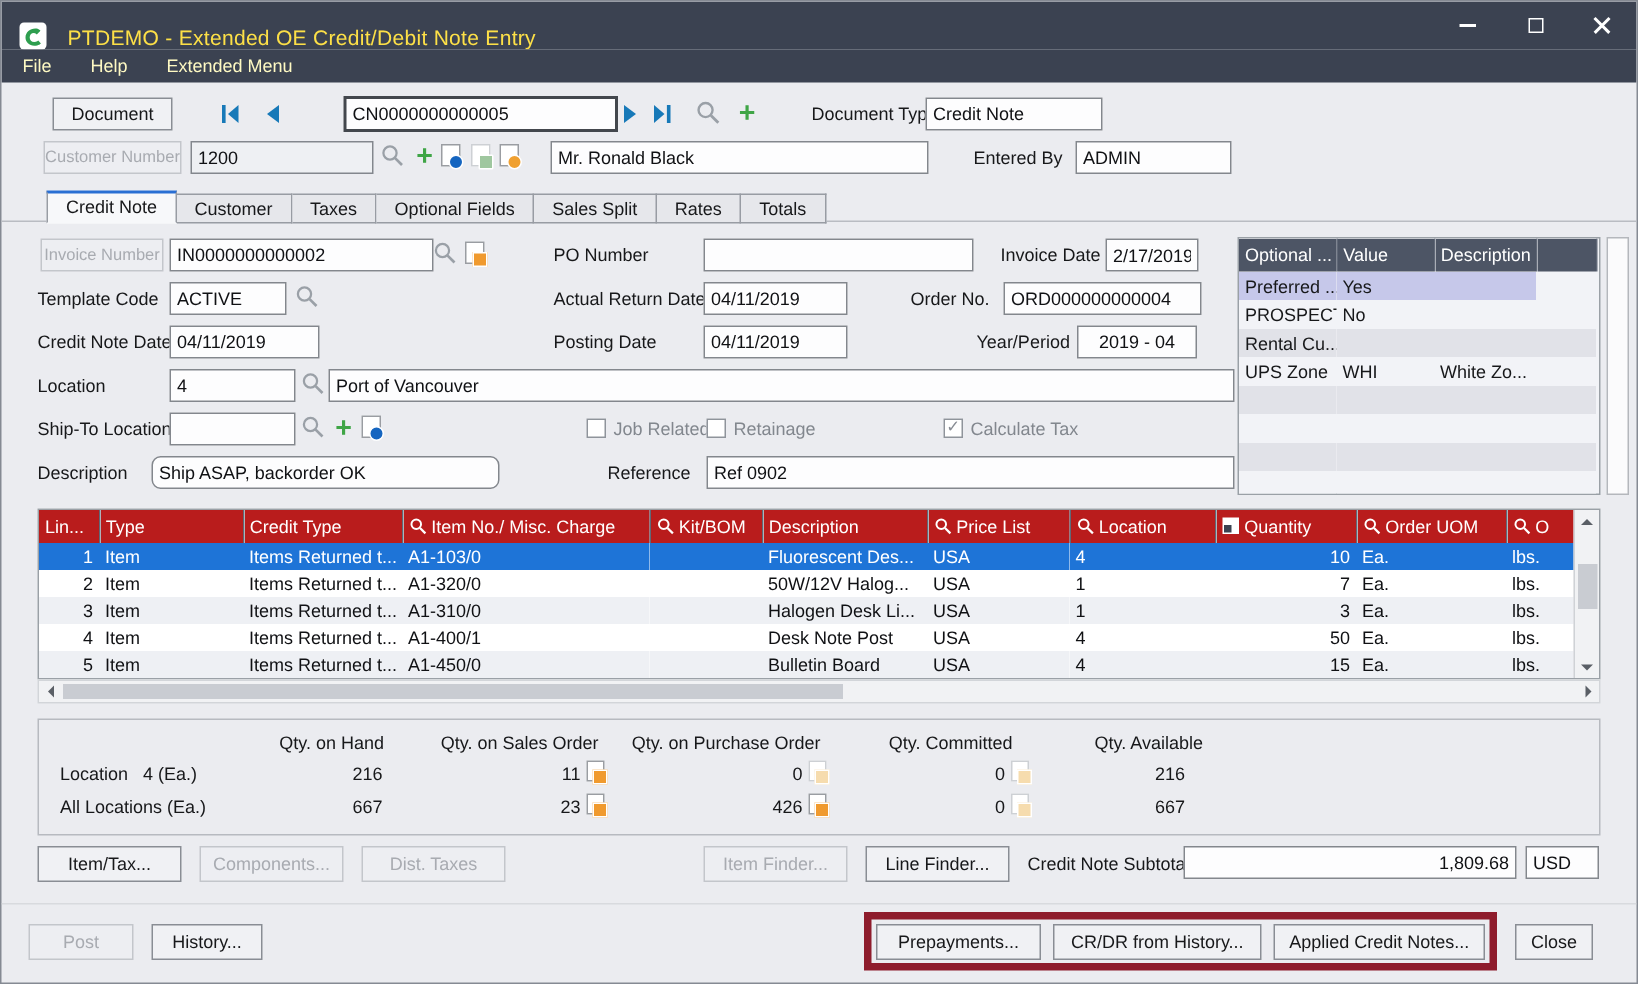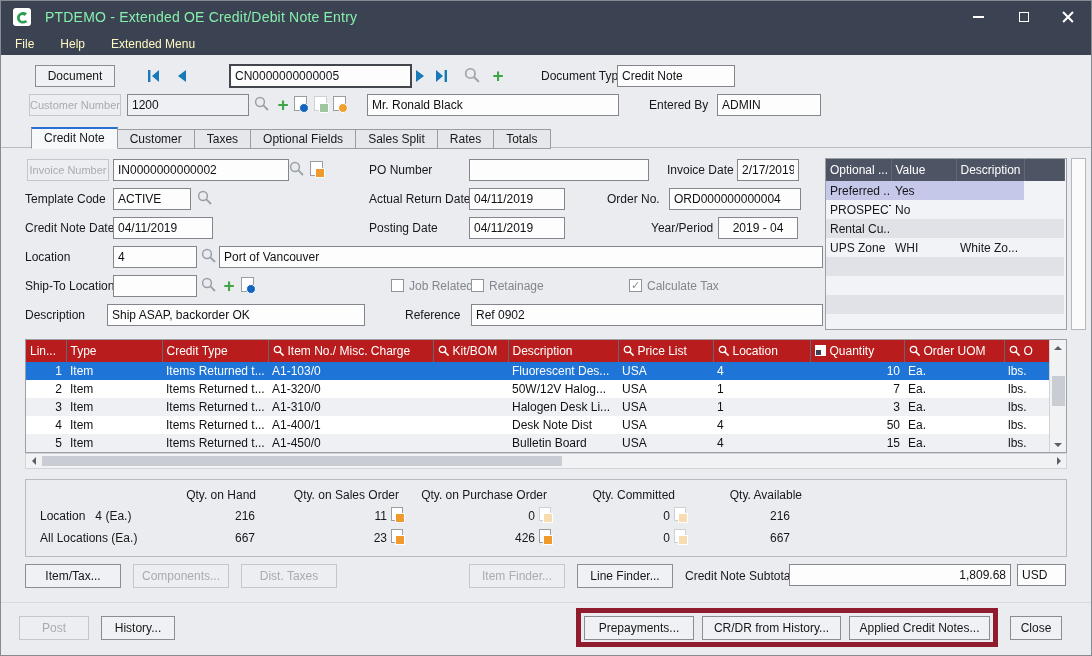--- a/index.html
+++ b/index.html
@@ -1,20 +1,20 @@
 <!DOCTYPE html>
 <html><head>
 <meta charset="utf-8">
 <style>
   *{margin:0;padding:0;box-sizing:border-box}
   html,body{background:#9aa0a8}
   .window{position:relative;width:1092px;height:656px;background:#ebecf0;border:1px solid #858a93;
           font-family:"Liberation Sans",sans-serif;font-size:12px;color:#17181a;overflow:hidden}
   
-  .titlebar{position:absolute;left:0;top:0;right:0;height:32px;background:#3b4251;color:#86efac;display:flex;align-items:center}
+  .titlebar{position:absolute;left:0;top:0;right:0;height:32px;background:#3b4251;color:#fde047;display:flex;align-items:flex-end}
   .appicon{width:18px;height:18px;margin-left:12px;background:#fff;border-radius:3px;display:flex;align-items:center;justify-content:center}
   .title{margin-left:14px;font-size:14px;letter-spacing:.2px;white-space:nowrap}
   .wc{margin-left:auto;display:flex;height:32px}
   .wcb{width:45px;height:32px;display:flex;align-items:center;justify-content:center;position:relative;cursor:default}
   .g-min{width:11px;height:2px;background:#fff;display:block}
   .g-max{width:10px;height:10px;border:1.5px solid #fff;display:block}
   .g-x1,.g-x2{position:absolute;width:14px;height:1.8px;background:#fff;left:15px;top:15px}
   .g-x1{transform:rotate(45deg)}.g-x2{transform:rotate(-45deg)}
   
   .menubar{position:absolute;left:0;top:32px;right:0;height:22px;background:#3b4251;color:#fef9c3;display:flex;align-items:center;gap:26px;padding-left:14px}
@@ -236,21 +236,21 @@
   <span class="plus" style="left:220px;top:276px">+</span>
   <span class="page info" style="left:240px;top:276px"></span>
   <span class="cb" style="left:390px;top:278px"></span>
   <span class="lbl gray" style="left:408px;top:274px">Job Related</span>
   <span class="cb" style="left:470px;top:278px"></span>
   <span class="lbl gray" style="left:488px;top:274px">Retainage</span>
   <span class="cb" style="left:628px;top:278px">✓</span>
   <span class="lbl gray" style="left:646px;top:274px">Calculate Tax</span>
 
   <span class="lbl" style="left:24px;top:303px">Description</span>
-  <input class="fld" style="left: 106px; top: 303px; width: 258px;" value="Ship ASAP, backorder OK">
+  <input class="fld" style="left: 100px; top: 303px; width: 232px; border-radius: 6px;" value="Ship ASAP, backorder OK">
   <span class="lbl" style="left:404px;top:303px">Reference</span>
   <input class="fld" style="left: 470px; top: 303px; width: 352px;" value="Ref 0902">
 
   <div class="og">
     <table>
       <colgroup>
           <col style="width:65px">
           <col style="width:65px">
           <col style="width:68px">
           <col style="width:40px">
@@ -400,21 +400,21 @@
             <td class="r">3</td>
             <td>Ea.</td>
             <td>lbs.</td>
       </tr>
       <tr>
         <td class="r">4</td>
             <td>Item</td>
             <td>Items Returned t...</td>
             <td>A1-400/1</td>
             <td></td>
-            <td>Desk Note Dist</td>
+            <td>Desk Note Post</td>
             <td>USA</td>
             <td>4</td>
             <td class="r">50</td>
             <td>Ea.</td>
             <td>lbs.</td>
       </tr>
       <tr class="alt">
         <td class="r">5</td>
             <td>Item</td>
             <td>Items Returned t...</td>

